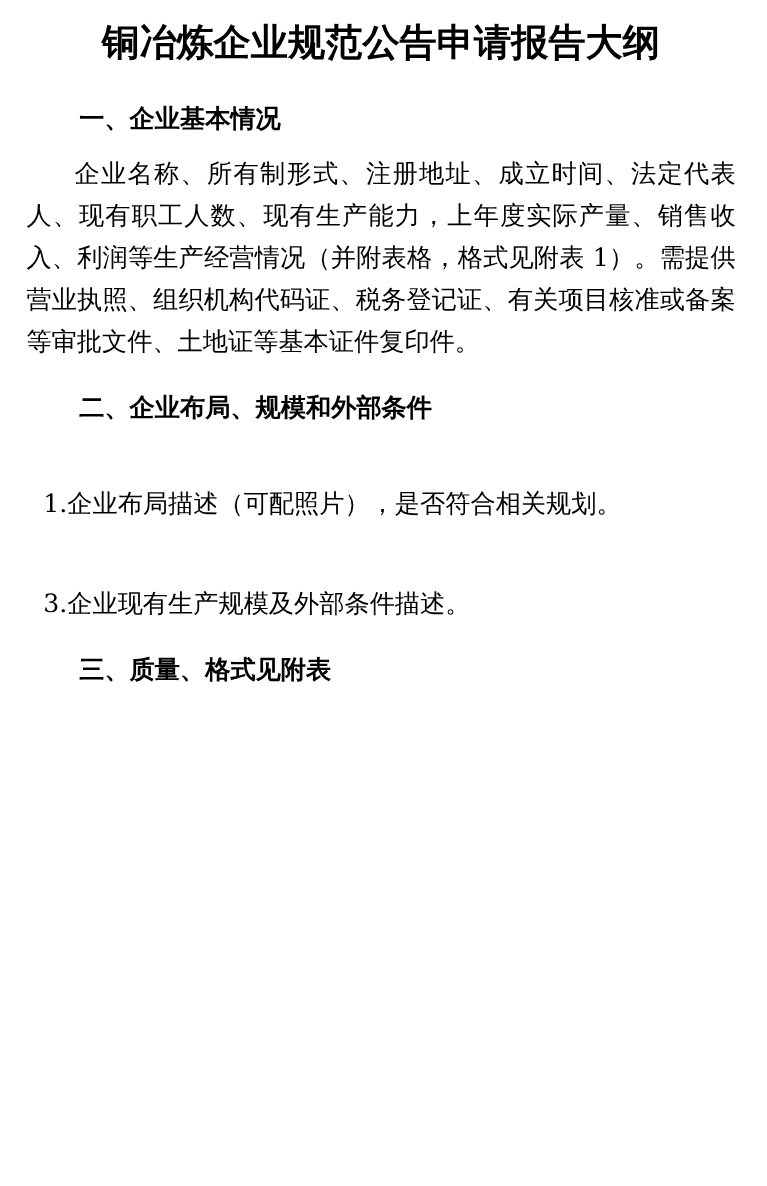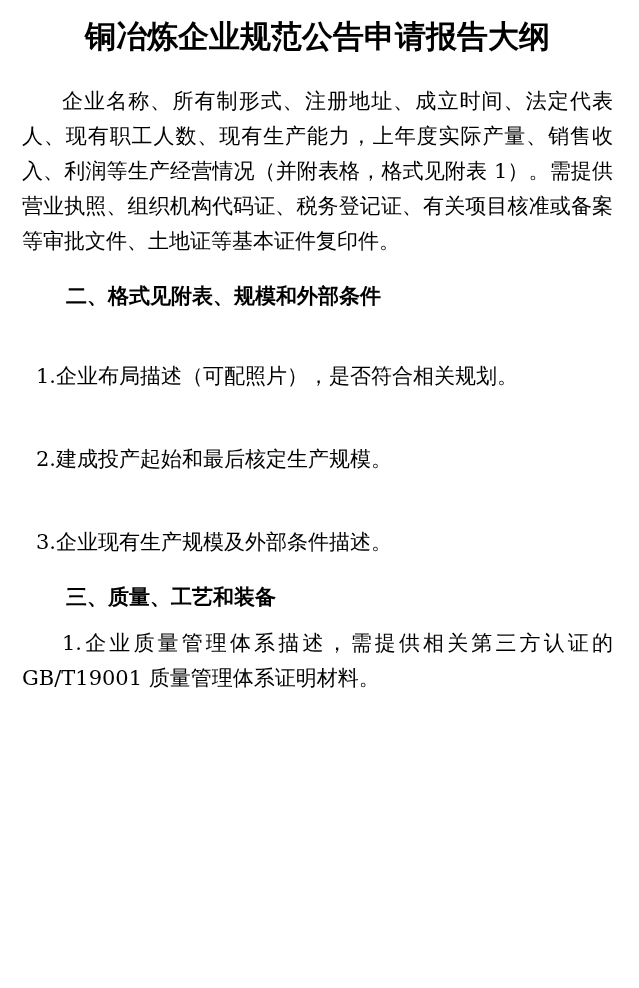--- a/index.html
+++ b/index.html
@@ -58,29 +58,28 @@
   }
 </style>
 </head>
 <body>
 
 <div class="page">
 
   <div class="doc-title">铜冶炼企业规范公告申请报告大纲</div>
 
   <div>
+    <div class="section-heading">一、企业基本情况</div>
     <p class="para indent2">企业名称、所有制形式、注册地址、成立时间、法定代表人、现有职工人数、现有生产能力，上年度实际产量、销售收入、利润等生产经营情况（并附表格，格式见附表 1）。需提供营业执照、组织机构代码证、税务登记证、有关项目核准或备案等审批文件、土地证等基本证件复印件。</p>
   </div>
 
   <div>
-    <div class="section-heading">二、格式见附表、规模和外部条件</div>
+    <div class="section-heading">二、企业布局、规模和外部条件</div>
     <p class="para indent1 tight">1.企业布局描述（可配照片），是否符合相关规划。</p>
-    <p class="para indent1 tight">2.建成投产起始和最后核定生产规模。</p>
     <p class="para indent1 tight">3.企业现有生产规模及外部条件描述。</p>
   </div>
 
   <div>
-    <div class="section-heading">三、质量、工艺和装备</div>
-    <p class="para indent2">1.企业质量管理体系描述，需提供相关第三方认证的 GB/T19001 质量管理体系证明材料。</p>
+    <div class="section-heading">三、质量、格式见附表</div>
   </div>
 
 
 </div>
 
 </body></html>

